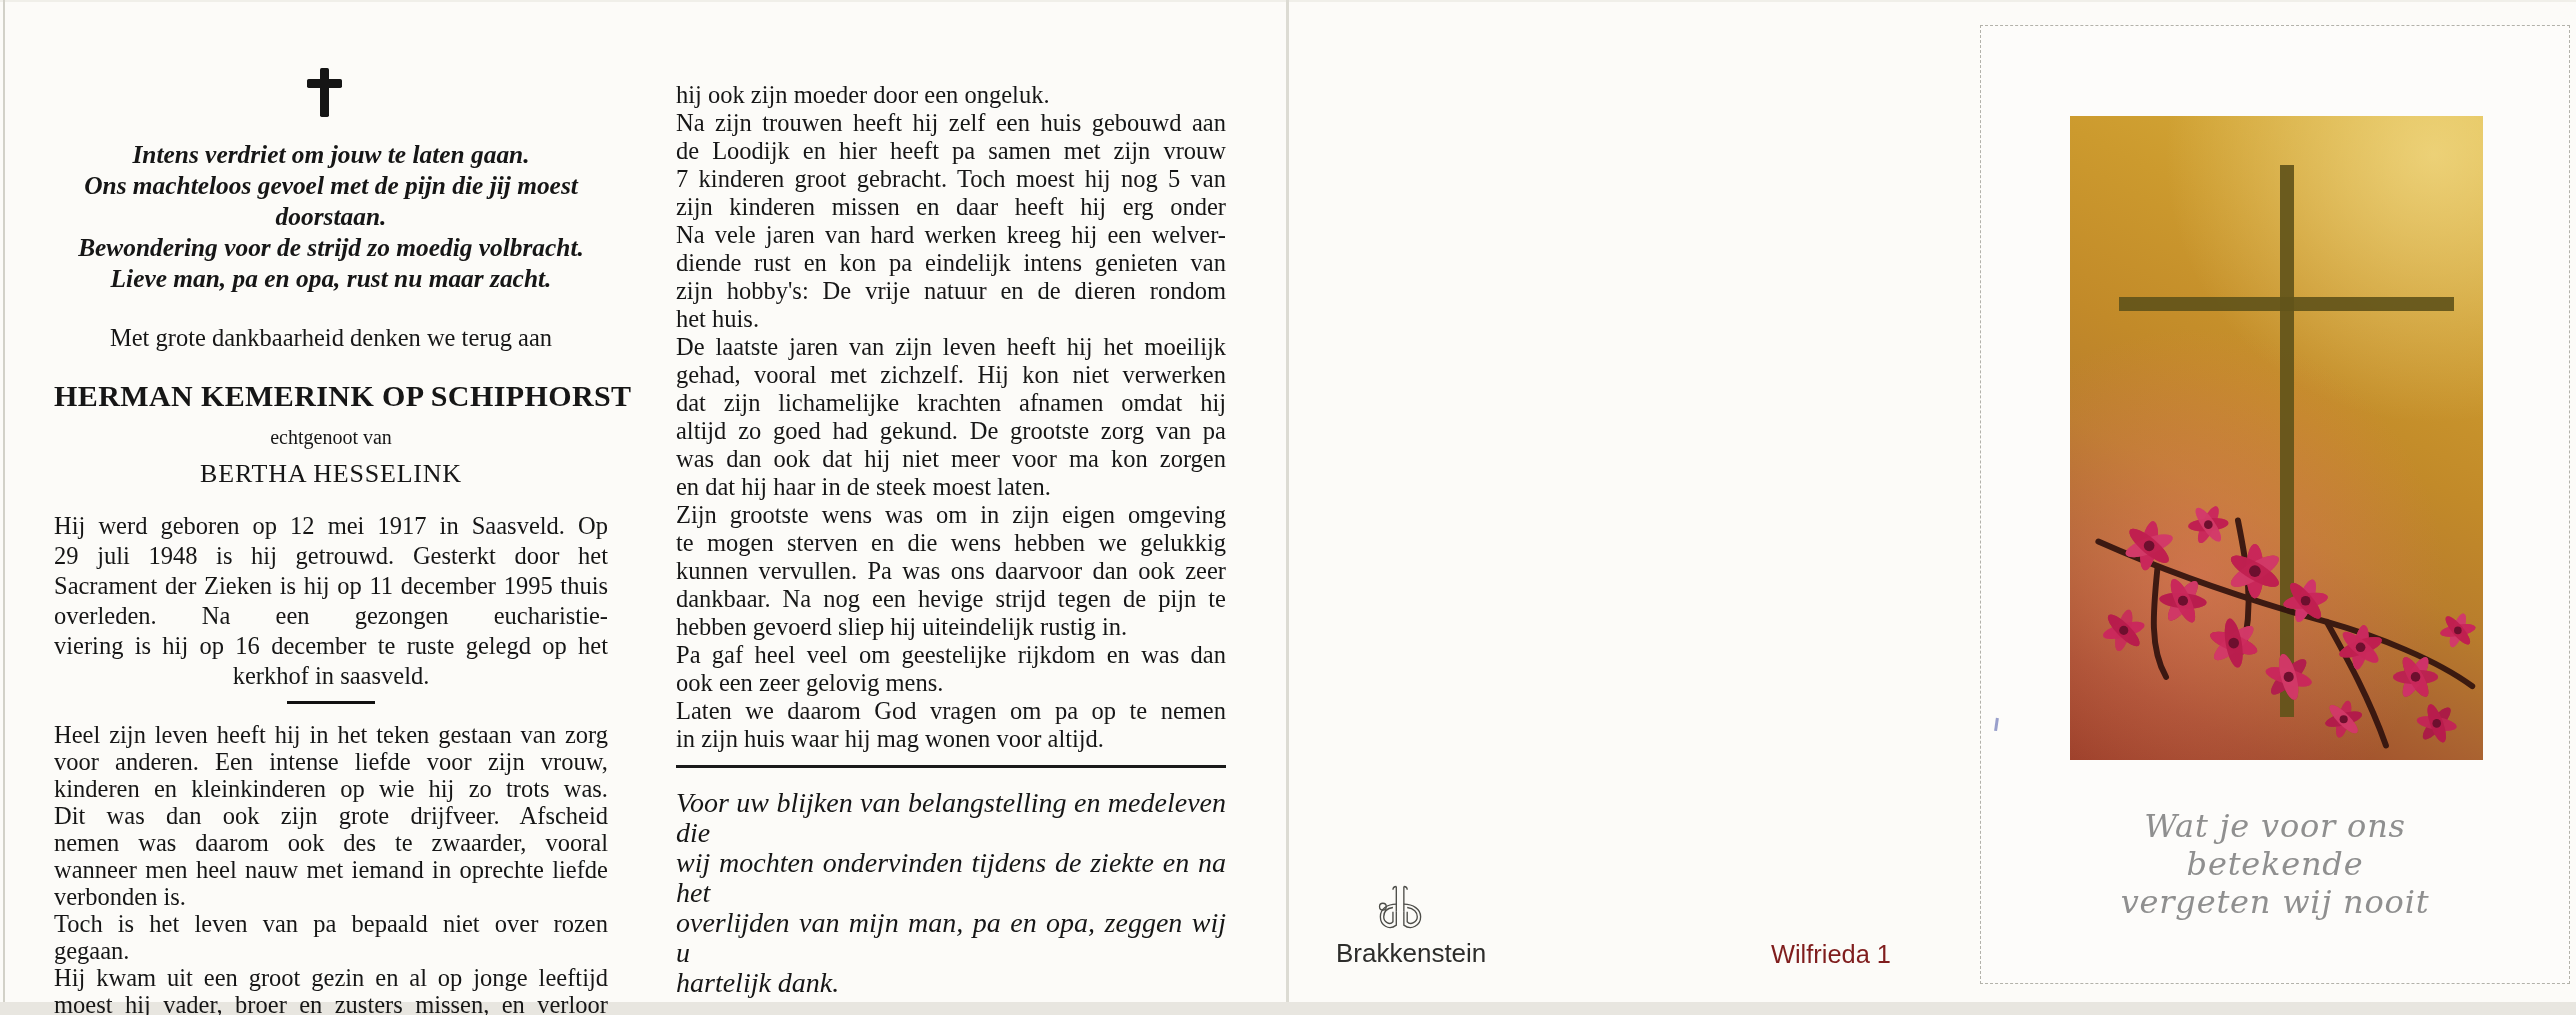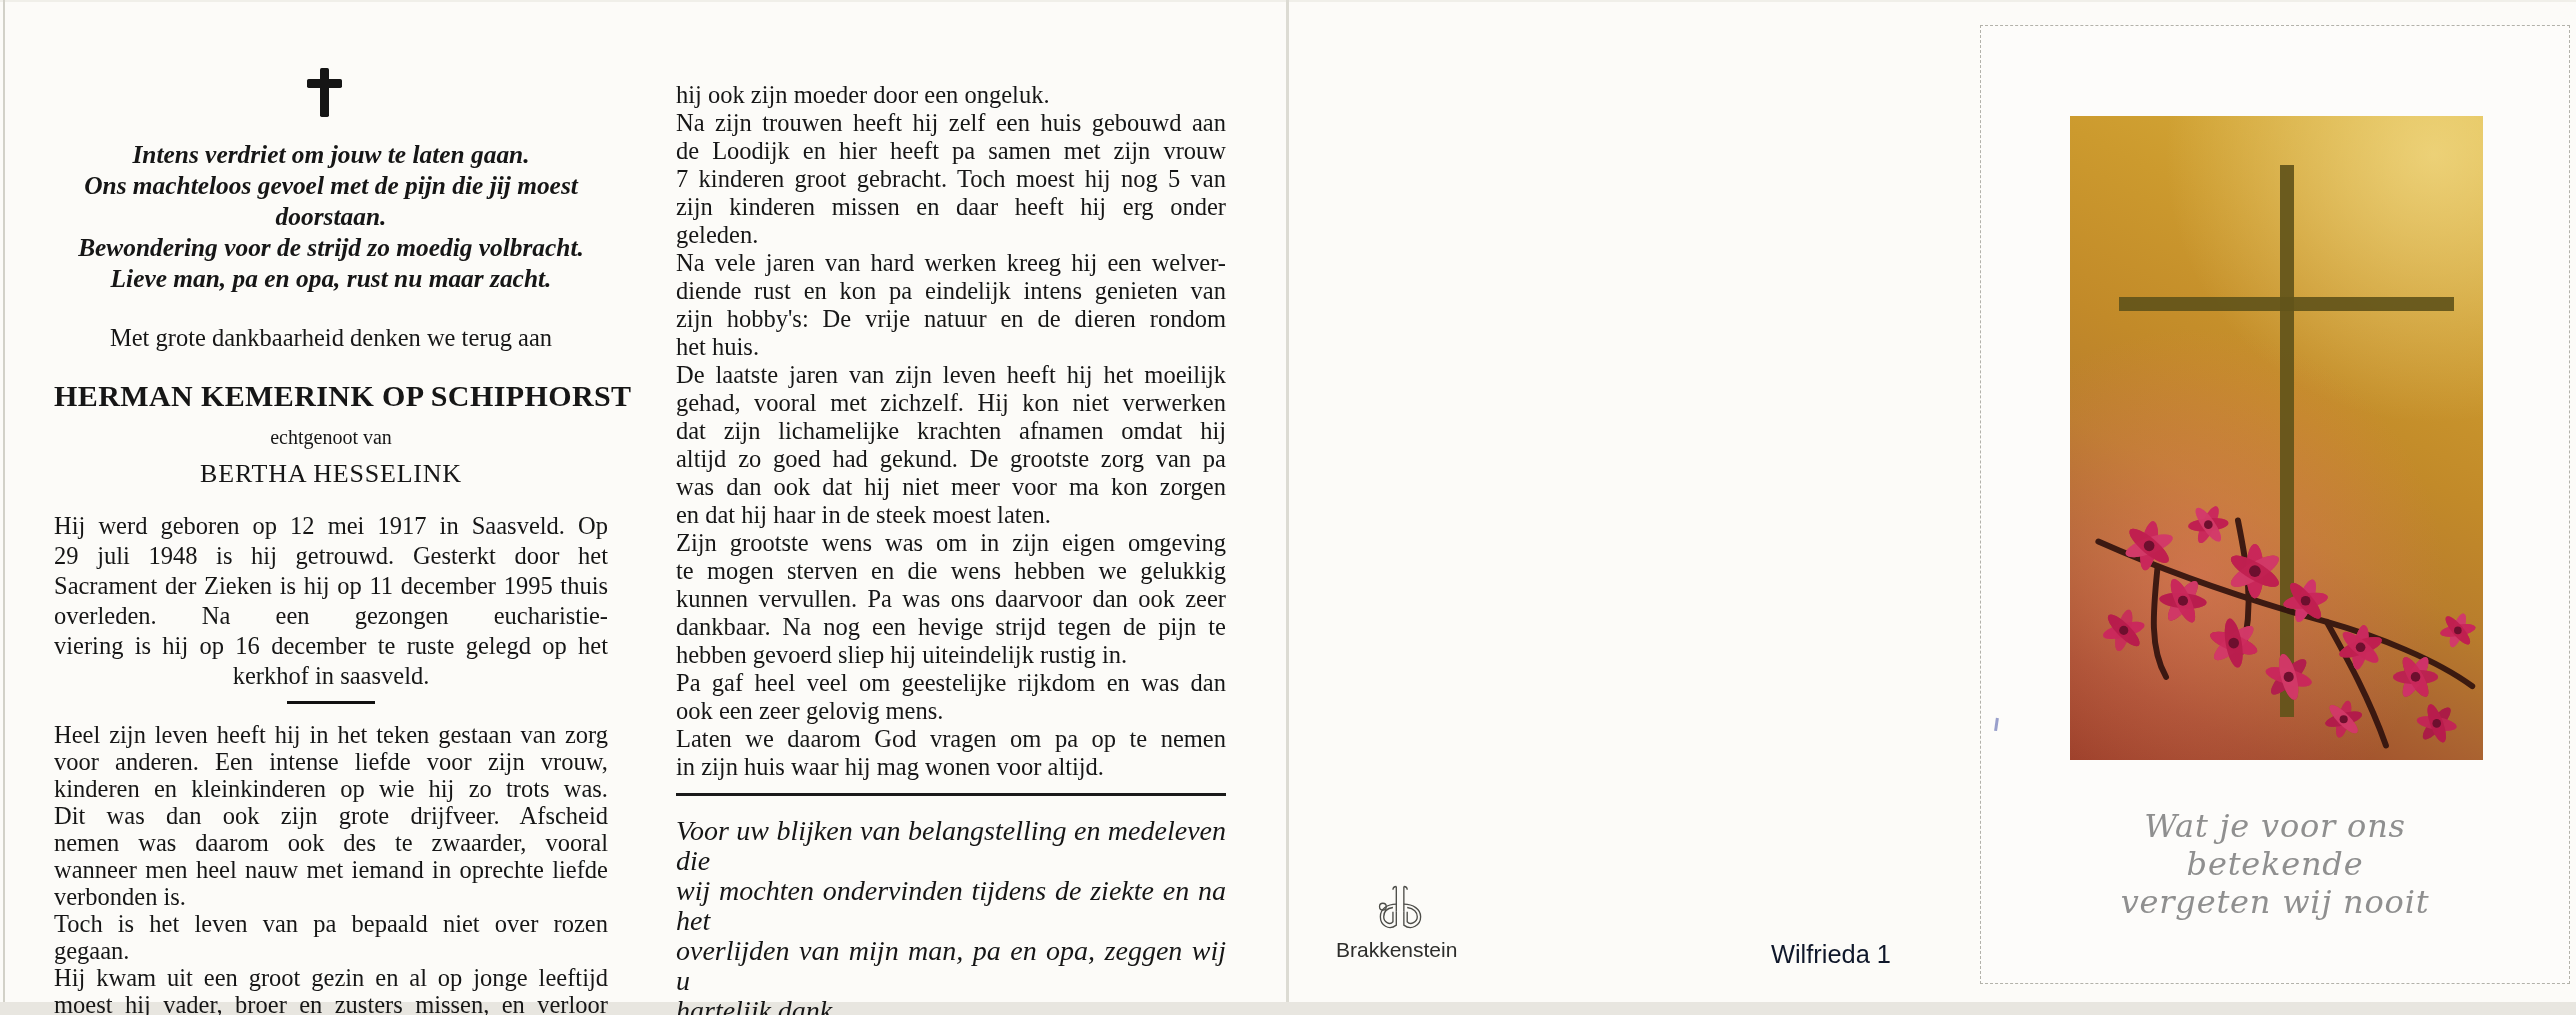--- a/index.html
+++ b/index.html
@@ -39,22 +39,22 @@
   .ack-para { margin-top:20.3px; font-size:28px; line-height:30px; font-style:italic; }
   .signature { margin-top:15.2px; padding-left:157px; font-size:25.4px; line-height:30px; font-style:italic; }
 
   
   .c { text-align:center; }
   .l { text-align:left; }
   .j { text-align:justify; text-align-last:justify; }
 
   
   .publisher-logo { position:absolute; left:1375px; top:884px; width:51px; height:52px; }
-  .publisher-name { position:absolute; left:1336px; top:938px; font-family:"Liberation Sans", sans-serif; font-size:21px; color:#2d2d2b; }
-  .card-series    { position:absolute; left:1771px; top:940px; font-family:"Liberation Sans", sans-serif; font-size:25.4px; color:#0f172a; }
+  .publisher-name { position:absolute; left:1336px; top:938px; font-family:"Liberation Sans", sans-serif; font-size:26px; color:#2d2d2b; }
+  .card-series    { position:absolute; left:1771px; top:940px; font-family:"Liberation Sans", sans-serif; font-size:25.4px; color:#7f1d1d; }
 
   
   .right-card {
     position:absolute; left:1980px; top:24.5px; width:590px; height:959px;
     border:1.7px dashed #b3b2aa; box-sizing:border-box; background:#fdfcfa;
   }
   .photo {
     position:absolute; left:89px; top:90px; width:413px; height:644px;
     overflow:hidden;
     background:
@@ -127,21 +127,20 @@
     </div>
   </div>
 
   <div class="mid-col">
     <div class="mid-para">
       <div class="l">hij ook zijn moeder door een ongeluk.</div>
       <div class="j">Na zijn trouwen heeft hij zelf een huis gebouwd aan</div>
       <div class="j">de Loodijk en hier heeft pa samen met zijn vrouw</div>
       <div class="j">7 kinderen groot gebracht. Toch moest hij nog 5 van</div>
       <div class="j">zijn kinderen missen en daar heeft hij erg onder</div>
-      <div class="l">geleden.</div>
       <div class="j">Na vele jaren van hard werken kreeg hij een welver-</div>
       <div class="j">diende rust en kon pa eindelijk intens genieten van</div>
       <div class="j">zijn hobby's: De vrije natuur en de dieren rondom</div>
       <div class="l">het huis.</div>
       <div class="j">De laatste jaren van zijn leven heeft hij het moeilijk</div>
       <div class="j">gehad, vooral met zichzelf. Hij kon niet verwerken</div>
       <div class="j">dat zijn lichamelijke krachten afnamen omdat hij</div>
       <div class="j">altijd zo goed had gekund. De grootste zorg van pa</div>
       <div class="j">was dan ook dat hij niet meer voor ma kon zorgen</div>
       <div class="l">en dat hij haar in de steek moest laten.</div>

